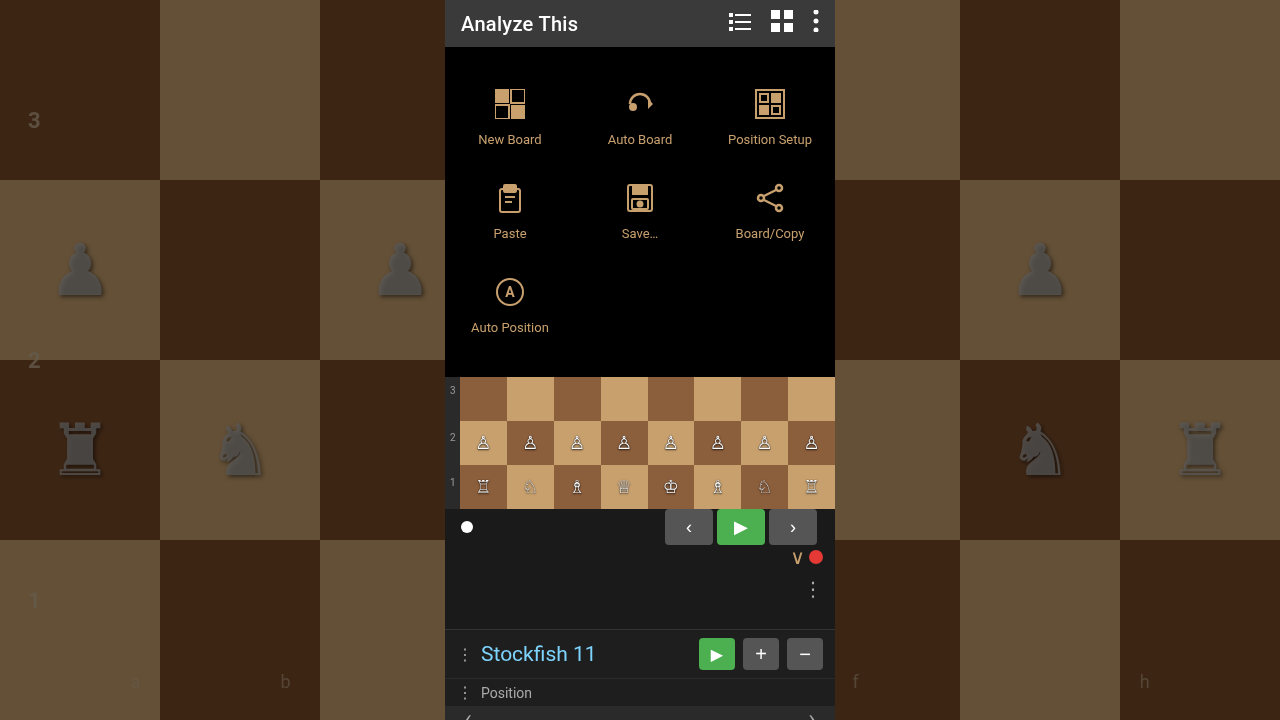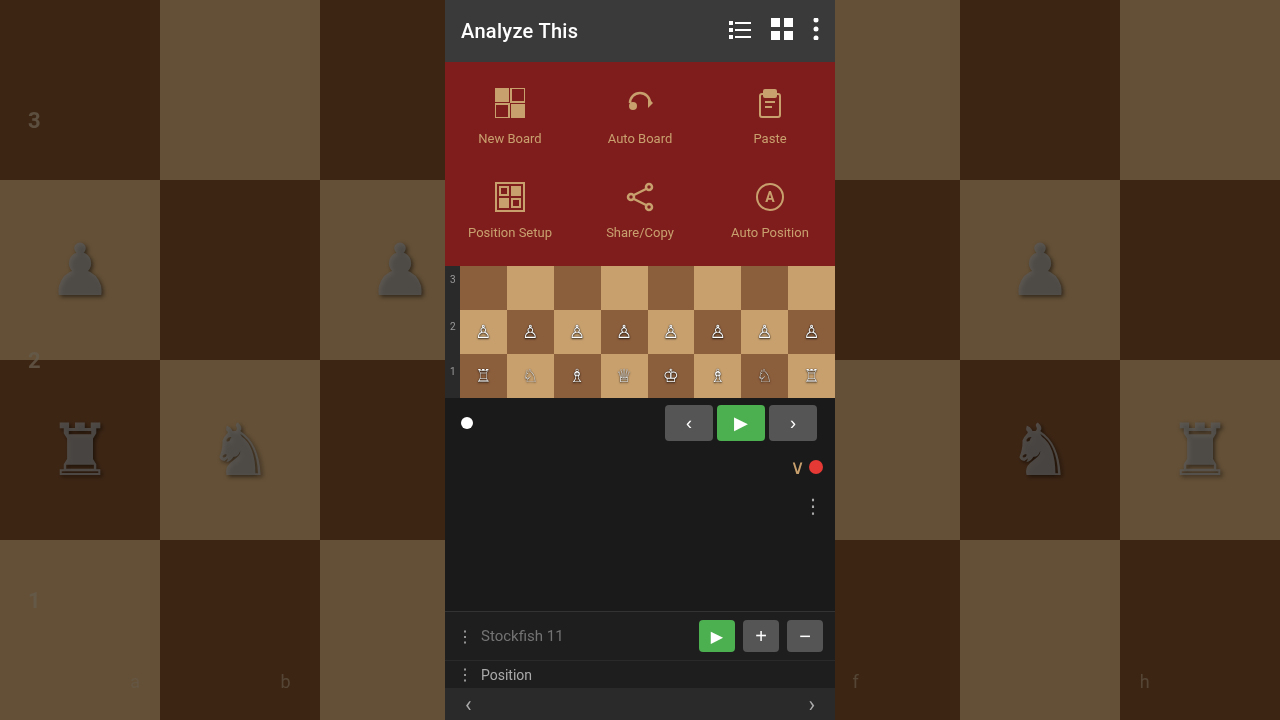--- a/index.html
+++ b/index.html
@@ -72,21 +72,21 @@
       width: 390px;
       height: 720px;
       background: transparent;
       display: flex;
       flex-direction: column;
     }
 
     
     .header {
       background: #3a3a3a;
-      height: 62px;
+      height: 47px;
       display: flex;
       align-items: center;
       padding: 17px 16px;
       justify-content: space-between;
     }
 
     .header-title {
       color: #fff;
       font-size: 20px;
       font-weight: 500;
@@ -100,22 +100,22 @@
     }
 
     .header-icon {
       color: #fff;
       font-size: 22px;
       cursor: pointer;
     }
 
     
     .dropdown-menu {
-      background: #7f1d1d;
-      padding: 8px 0;
+      background: #000000;
+      padding: 24px 0;
       display: grid;
       grid-template-columns: repeat(3, 1fr);
       gap: 0;
     }
 
     .menu-item {
       display: flex;
       flex-direction: column;
       align-items: center;
       justify-content: center;
@@ -337,55 +337,66 @@
           <path d="M5 15 A10 10 0 0 1 25 15"></path>
           <polygon points="23,10 28,15 23,20" fill="#c8a06e" stroke="none"></polygon>
           <circle cx="8" cy="18" r="4" fill="#c8a06e" stroke="none"></circle>
         </svg>
       </span>
       <span class="menu-label">Auto Board</span>
     </div>
 
     <div class="menu-item">
       <span class="menu-icon">
-        <svg width="28" height="30" viewBox="0 0 28 30" fill="none" stroke="#c8a06e" stroke-width="2">
-          <rect x="4" y="6" width="20" height="23" rx="2"></rect>
-          <rect x="8" y="2" width="12" height="7" rx="1" fill="#c8a06e"></rect>
-          <line x1="9" y1="14" x2="19" y2="14"></line>
-          <line x1="9" y1="19" x2="16" y2="19"></line>
-        </svg>
-      </span>
-      <span class="menu-label">Paste</span>
-    </div>
-
-    <div class="menu-item">
-      <span class="menu-icon">
         <svg width="30" height="30" viewBox="0 0 30 30" fill="none" stroke="#c8a06e" stroke-width="2">
           <rect x="1" y="1" width="28" height="28"></rect>
           <rect x="5" y="5" width="8" height="8"></rect>
           <rect x="17" y="5" width="8" height="8" fill="#c8a06e"></rect>
           <rect x="5" y="17" width="8" height="8" fill="#c8a06e"></rect>
           <rect x="17" y="17" width="8" height="8"></rect>
         </svg>
       </span>
       <span class="menu-label">Position Setup</span>
     </div>
 
+    <div class="menu-item">
+      <span class="menu-icon">
+        <svg width="28" height="30" viewBox="0 0 28 30" fill="none" stroke="#c8a06e" stroke-width="2">
+          <rect x="4" y="6" width="20" height="23" rx="2"></rect>
+          <rect x="8" y="2" width="12" height="7" rx="1" fill="#c8a06e"></rect>
+          <line x1="9" y1="14" x2="19" y2="14"></line>
+          <line x1="9" y1="19" x2="16" y2="19"></line>
+        </svg>
+      </span>
+      <span class="menu-label">Paste</span>
+    </div>
+
+    <div class="menu-item">
+      <span class="menu-icon">
+        <svg width="28" height="30" viewBox="0 0 28 30" fill="none" stroke="#c8a06e" stroke-width="2">
+          <rect x="2" y="2" width="24" height="26" rx="2"></rect>
+          <rect x="7" y="2" width="14" height="9" fill="#c8a06e"></rect>
+          <rect x="6" y="16" width="16" height="10" rx="1"></rect>
+          <circle cx="14" cy="21" r="2.5" fill="#c8a06e"></circle>
+        </svg>
+      </span>
+      <span class="menu-label">Save…</span>
+    </div>
 
     <div class="menu-item">
       <span class="menu-icon">
         <svg width="30" height="30" viewBox="0 0 30 30" fill="none" stroke="#c8a06e" stroke-width="2.5">
           <circle cx="24" cy="5" r="3"></circle>
           <circle cx="6" cy="15" r="3"></circle>
           <circle cx="24" cy="25" r="3"></circle>
           <line x1="9" y1="13" x2="21" y2="7"></line>
           <line x1="9" y1="17" x2="21" y2="23"></line>
         </svg>
       </span>
-      <span class="menu-label">Share/Copy</span>
+      <span class="menu-label">Board/Copy</span>
     </div>
 
     <div class="menu-item">
       <span class="menu-icon">
         <svg width="30" height="30" viewBox="0 0 30 30" fill="none" stroke="#c8a06e" stroke-width="2">
           <circle cx="15" cy="15" r="13"></circle>
           <text x="15" y="20" text-anchor="middle" font-size="14" fill="#c8a06e" stroke="none" font-weight="bold">A</text>
         </svg>
       </span>
       <span class="menu-label">Auto Position</span>
@@ -492,21 +503,21 @@
     </div>
 
     <div style="background:#1a1a1a;flex:1;padding:8px 12px;display:flex;align-items:flex-start;justify-content:flex-end;min-height:60px;">
       <span style="color:#aaa;font-size:20px;cursor:pointer;">⋮</span>
     </div>
 
     <div style="background:#1e1e1e;border-top:1px solid #333;">
 
       <div style="display:flex;align-items:center;padding:8px 12px;gap:8px;">
         <span style="color:#aaa;font-size:16px;">⋮</span>
-        <span style="color:#737373;font-size:15px;flex:1;">Stockfish 11</span>
+        <span style="color:#7dd3fc;font-size:21px;flex:1;">Stockfish 11</span>
         <button style="background:#4caf50;border:none;color:#fff;width:36px;height:32px;border-radius:4px;font-size:16px;cursor:pointer;display:flex;align-items:center;justify-content:center;">▶</button>
         <button style="background:#555;border:none;color:#fff;width:36px;height:32px;border-radius:4px;font-size:20px;cursor:pointer;display:flex;align-items:center;justify-content:center;">+</button>
         <button style="background:#555;border:none;color:#fff;width:36px;height:32px;border-radius:4px;font-size:20px;cursor:pointer;display:flex;align-items:center;justify-content:center;">−</button>
       </div>
 
       <div style="display:flex;align-items:center;padding:4px 12px;gap:8px;border-top:1px solid #2a2a2a;">
         <span style="color:#aaa;font-size:16px;">⋮</span>
         <span style="color:#aaa;font-size:14px;flex:1;">Position</span>
       </div>
     </div>

